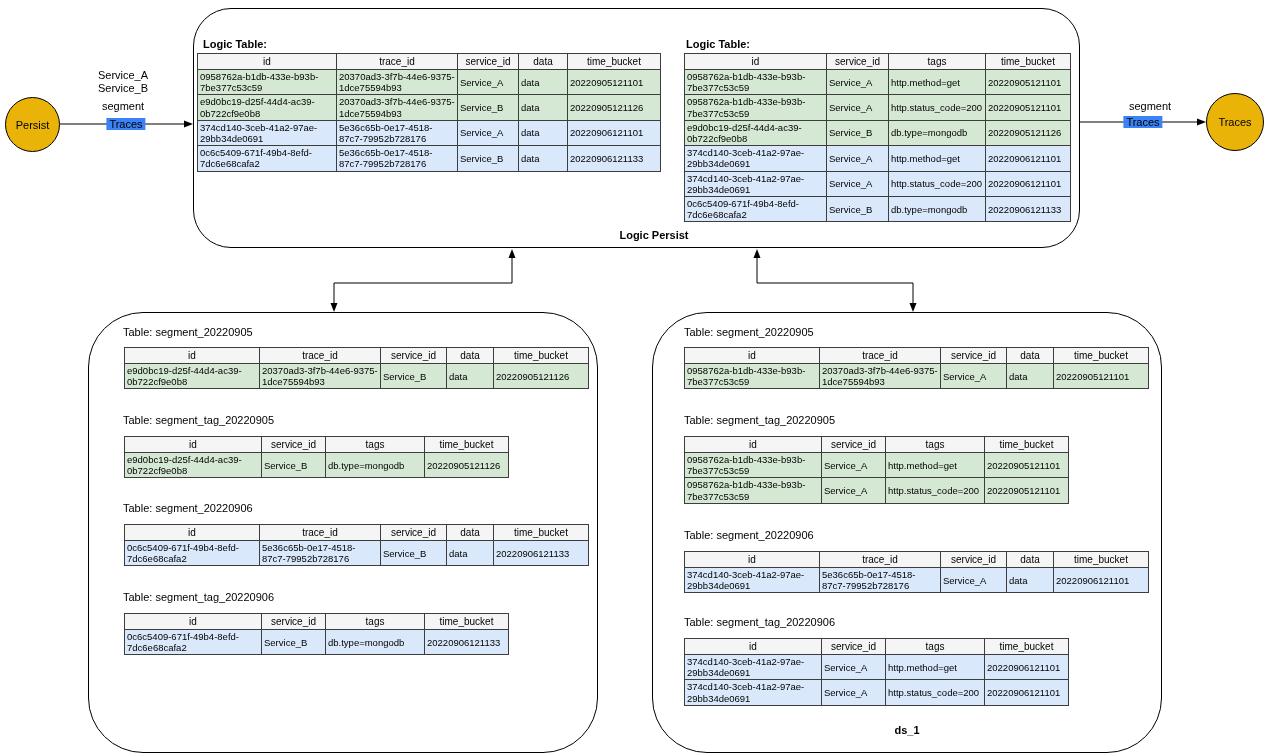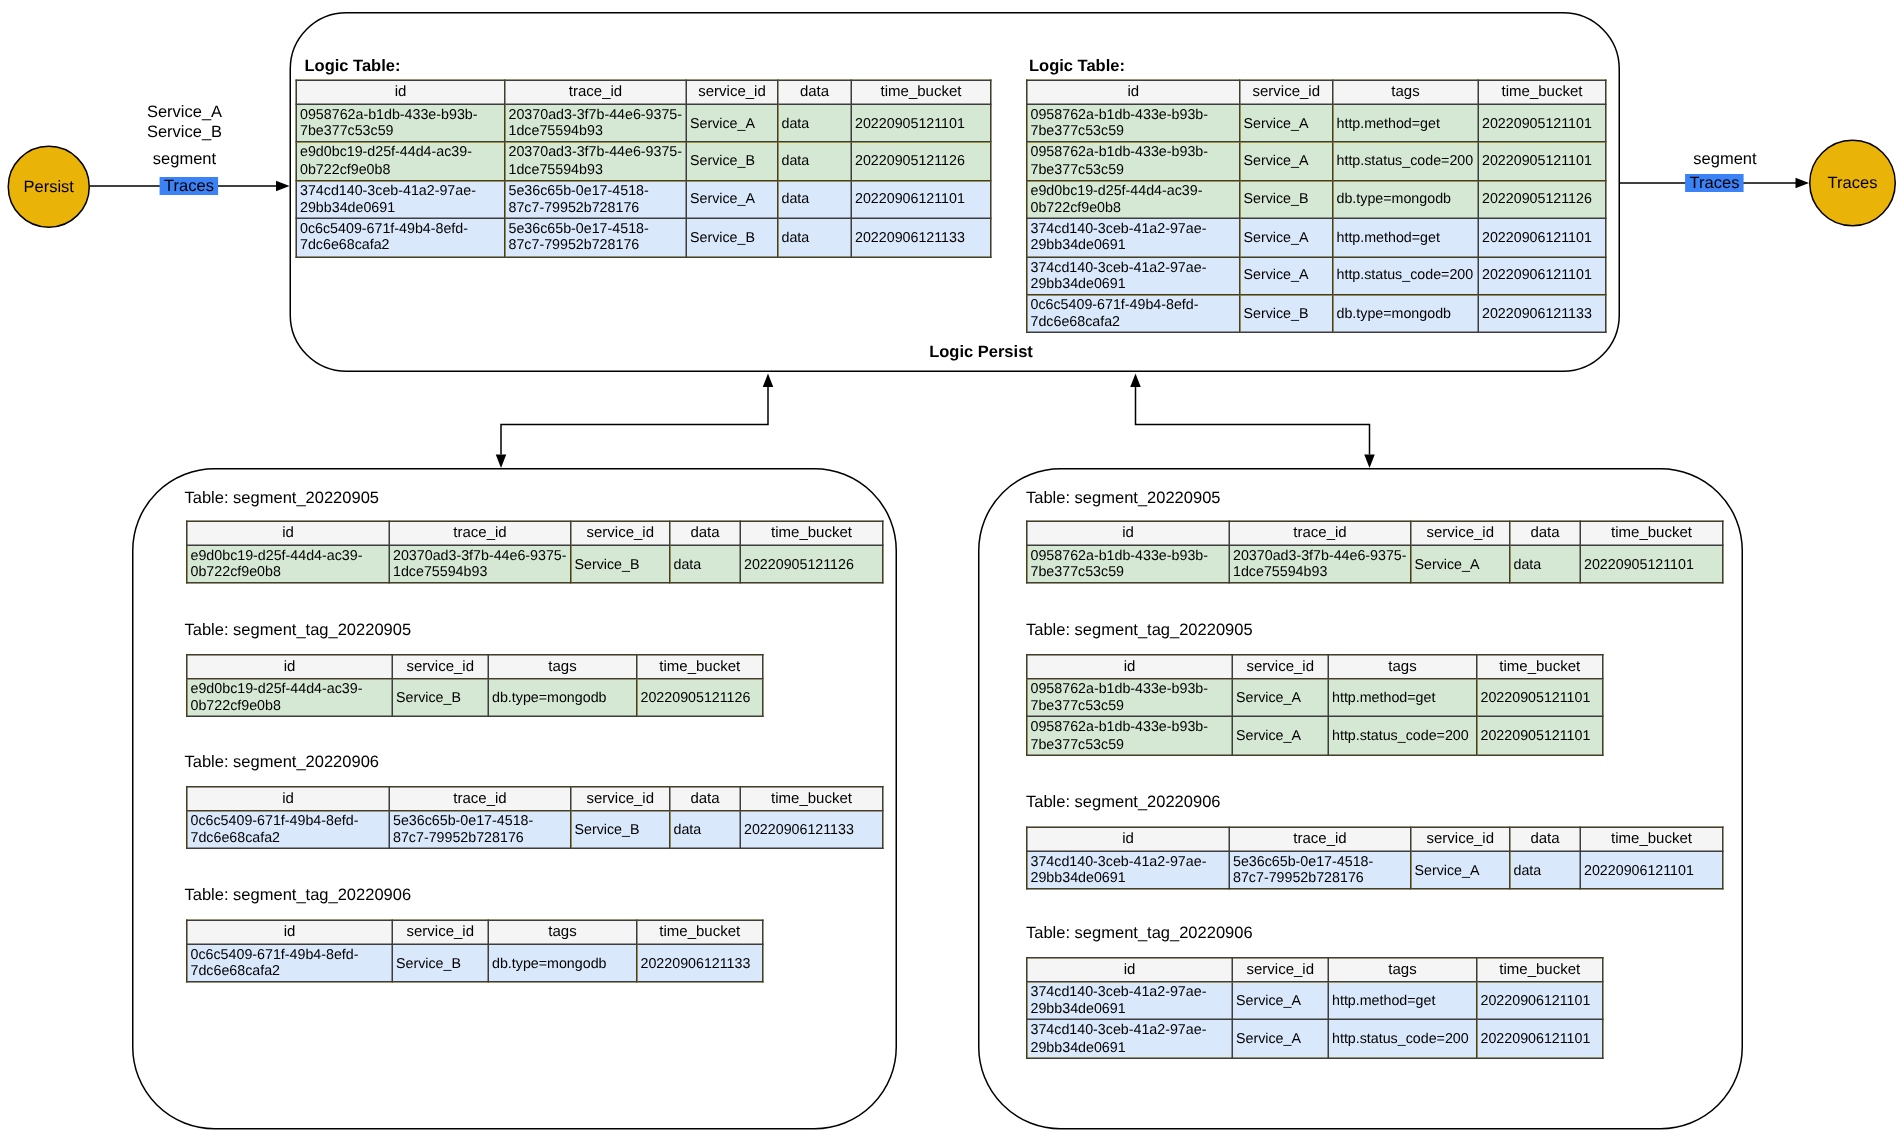--- a/index.html
+++ b/index.html
@@ -371,14 +371,15 @@
         </tr>
         <tr>
           <td style="background: rgb(218, 232, 252);">374cd140-3ceb-41a2-97ae-29bb34de0691</td>
           <td style="background: rgb(218, 232, 252);">Service_A</td>
           <td style="background: rgb(218, 232, 252);">http.status_code=200</td>
           <td style="background: rgb(218, 232, 252);">20220906121101</td>
         </tr>
       </tbody>
     </table>
 
+  <div class="abs ds-label" style="left:652px;top:724px;width:510px;">ds_1</div>
 
 </div>
 
 </body></html>

